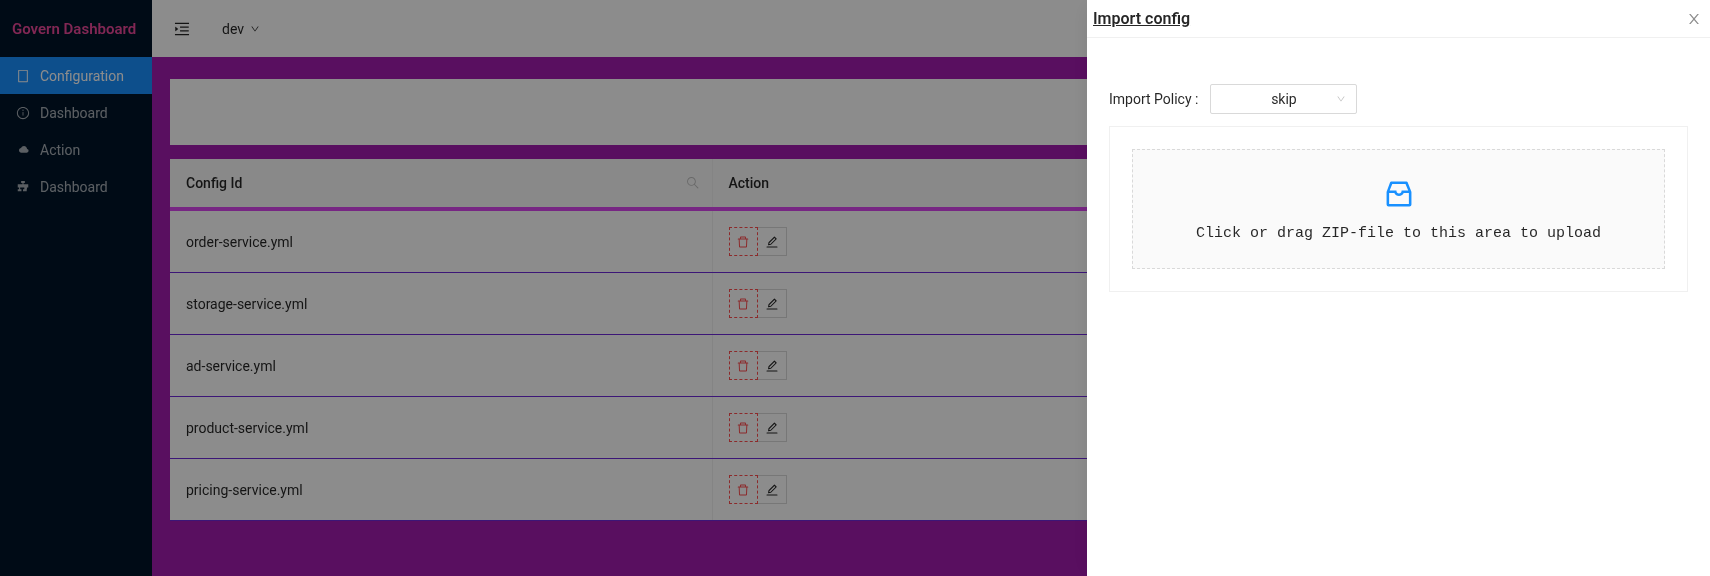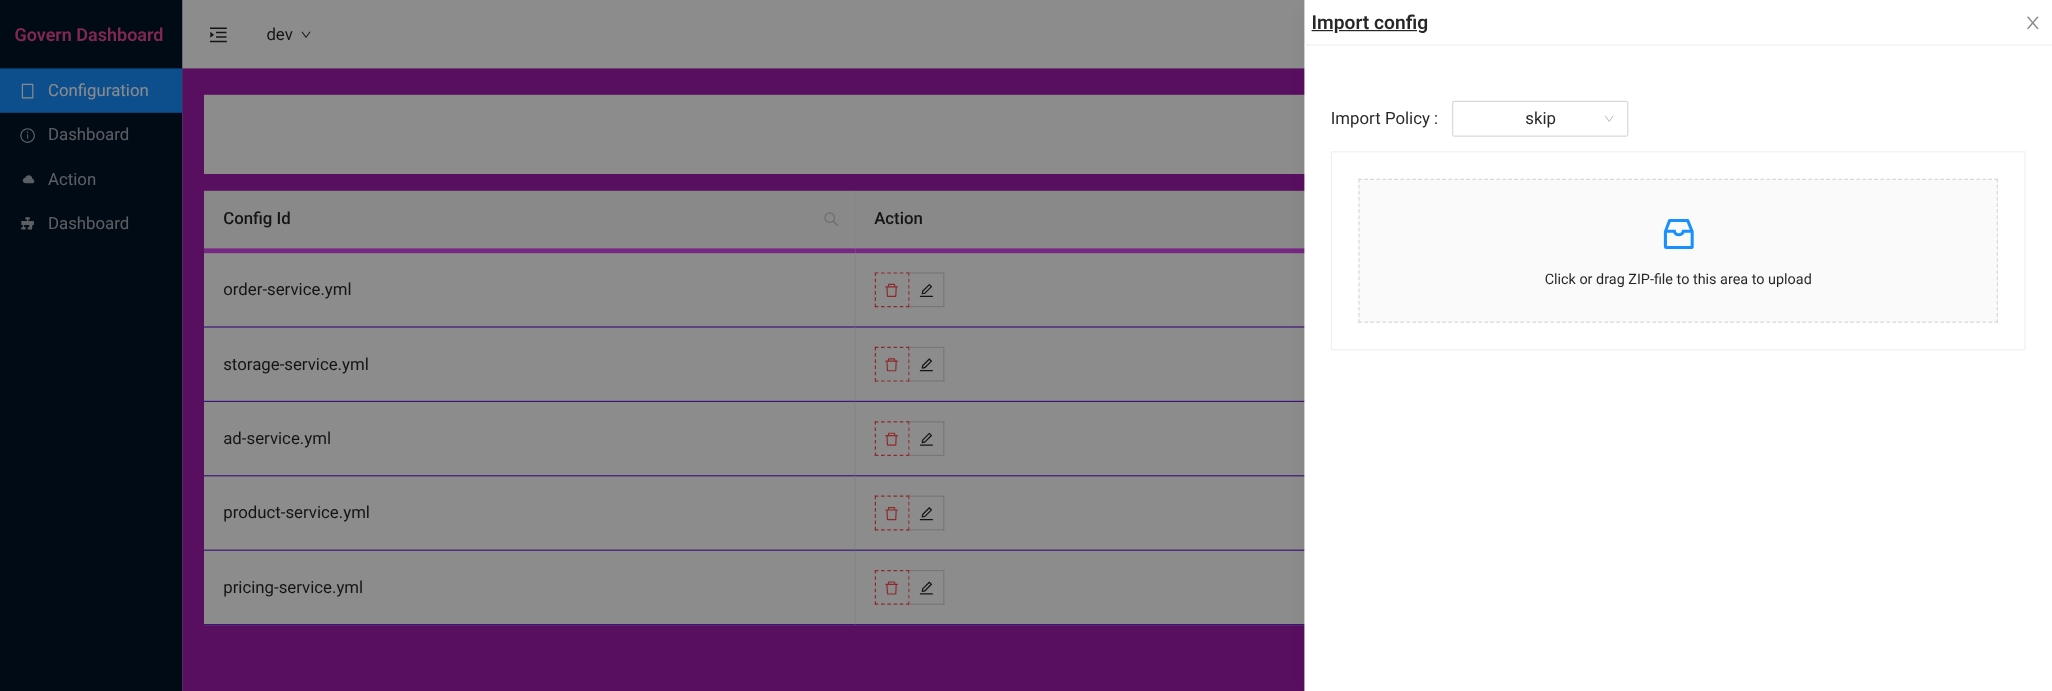--- a/index.html
+++ b/index.html
@@ -45,21 +45,21 @@
     .drawer-body { padding: 22px; }
     
     .form-row { display: flex; align-items: center; margin-bottom: 12px; margin-top: 24px; }
     .form-label { margin-right: 12px; }
     .select { width: 147px; height: 30px; border: 1px solid #d9d9d9; border-radius: 2px; display: flex; align-items: center; justify-content: center; position: relative; cursor: pointer; background: #fff; }
     .select .caret { position: absolute; right: 10px; color: #bfbfbf; }
     
     .upload-card { border: 1px solid #f0f0f0; padding: 22px; }
     .upload-drop { border: 1px dashed #d9d9d9; background: #fafafa; height: 120px; display: flex; flex-direction: column; align-items: center; justify-content: center; cursor: pointer; }
     .upload-drop .inbox { color: #1890ff; margin-bottom: 14px; }
-    .upload-text { font-size: 12px; color: rgba(0,0,0,0.85); }
+    .upload-text { font-size: 15px; color: rgba(0,0,0,0.85); font-family: Liberation Mono, monospace; }
     
     svg { display: block; }
   </style>
 </head>
 <body>
 
 <div class="layout">
 
   <div class="sidebar">
     <div class="sidebar-logo">Govern Dashboard</div>

